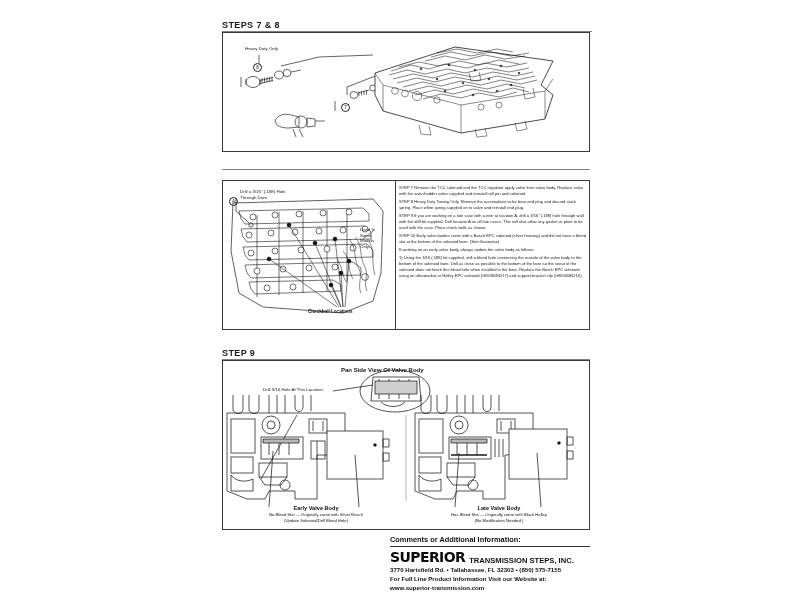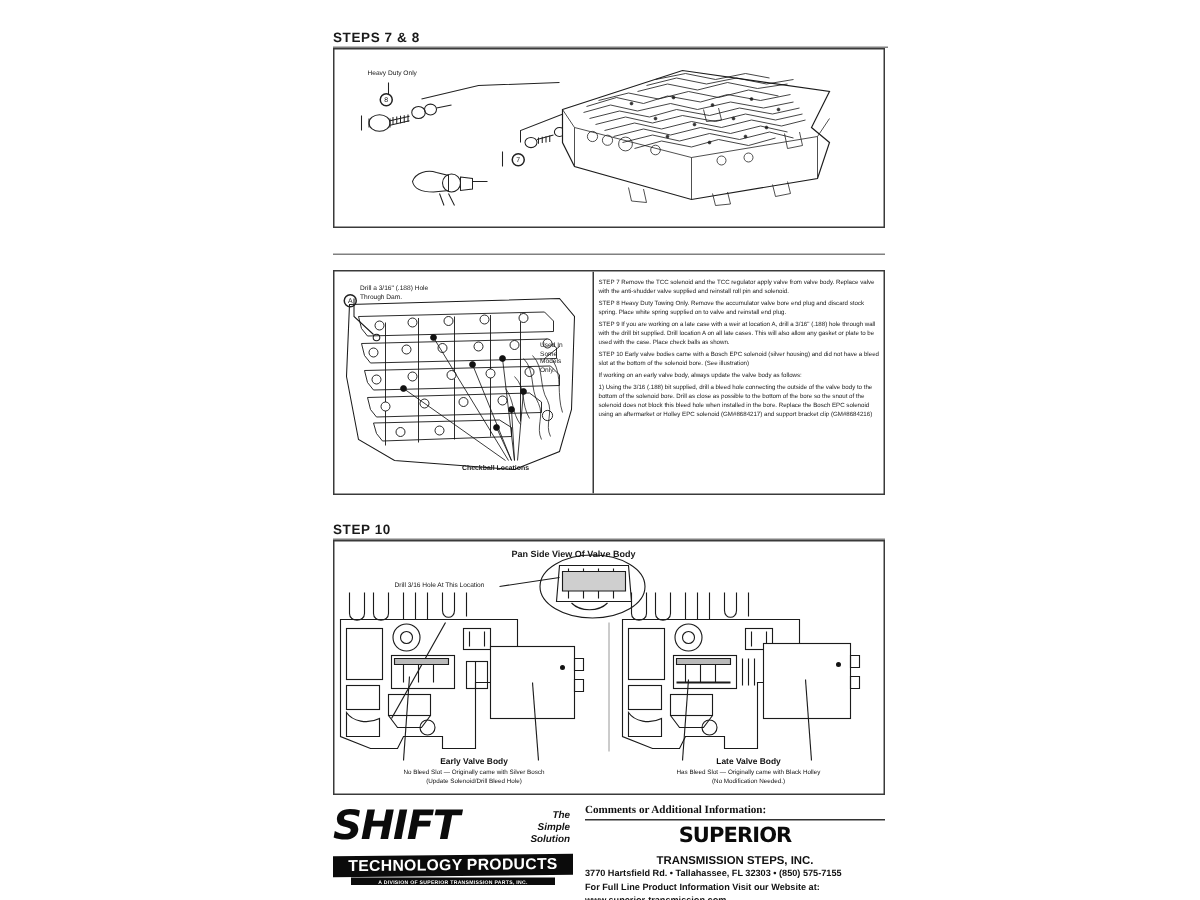--- a/index.html
+++ b/index.html
@@ -105,23 +105,23 @@
     font-size:10.5px; letter-spacing:0.2px; text-align:center;
     padding:1px 2px; margin-top:1px;
     transform: skewY(-0.6deg);
   }
   .divbar {
     background:#0b0b0b; color:#fff; font-size:3.4px; font-weight:bold;
     text-align:center; letter-spacing:.2px; margin: 1px 12px 0 12px; padding:0.5px 0;
   }
 
   .supbox { position:absolute; left:168px; top:0px; width:200px; }
-  .comments { font-size:7.4px; font-weight:bold; color:#111;font-family:Liberation Serif, serif; }
+  .comments { font-size:7.4px; font-weight:bold; color:#111; }
   .sup-rule { height:1px; background:#333; margin:1.5px 0 2px 0;}
-  .sup-line1 { display:flex; align-items:center; gap:4px;flex-direction:column;}
+  .sup-line1 { display:flex; align-items:flex-end; gap:4px;}
   .sup-name { font-family:"DejaVu Sans", sans-serif; font-weight:bold; font-size:14px; letter-spacing:-0.6px; color:#0b0b0b;}
   .sup-rest { font-size:7.6px; font-weight:bold; color:#111;}
   .sup-addr { font-size:6.1px; font-weight:bold; color:#111; line-height:1.32; margin-top:1px;}
 
   svg { display:block; }
 </style>
 </head>
 <body>
 
 <div id="sheet">
@@ -325,21 +325,21 @@
       <p>STEP 7 Remove the TCC solenoid and the TCC regulator apply valve from valve body.  Replace valve with the anti-shudder valve supplied and reinstall roll pin and solenoid.</p>
       <p>STEP 8 Heavy Duty Towing Only.  Remove the accumulator valve bore end plug and discard stock spring.  Place white spring supplied on to valve and reinstall end plug.</p>
       <p>STEP 9 If you are working on a late case with a weir at location A, drill a 3/16" (.188) hole through wall with the drill bit supplied.  Drill location A on all late cases.  This will also allow any gasket or plate to be used with the case.  Place check balls as shown.</p>
       <p>STEP 10 Early valve bodies came with a Bosch EPC solenoid (silver housing) and did not have a bleed slot at the bottom of the solenoid bore.  (See illustration)</p>
       <p>If working on an early valve body, always update the valve body as follows:</p>
       <p>1) Using the 3/16 (.188) bit supplied, drill a bleed hole connecting the outside of the valve body to the bottom of the solenoid bore.  Drill as close as possible to the bottom of the bore so the snout of the solenoid does not block this bleed hole when installed in the bore.  Replace the Bosch EPC solenoid using an aftermarket or Holley EPC solenoid (GM#8684217) and support bracket clip (GM#8684216)</p>
     </div>
   </div>
 
   <div style="position:absolute; top:328px; width:368px;">
-    <div class="section-title">STEP 10</div>
+    <div class="section-title">STEP 9</div>
     <div class="hrule"></div>
   </div>
 
   <div class="panel" id="p10">
 
     <div class="lbl lbl-b" style="left:118px; top:6px; font-size:6px;">Pan Side View Of Valve Body</div>
 
     <div class="lbl" style="left:40px; top:26px;">Drill 3/16 Hole At This Location</div>
 
     <svg width="366" height="168" viewBox="0 0 366 168">
@@ -439,32 +439,20 @@
 
     <div class="vbcap" style="left:190px; top:144px; width:172px;">
       <div class="t">Late Valve Body</div>
       <div class="s">Has Bleed Slot  —  Originally came with Black Holley</div>
       <div class="s">(No Modification Needed.)</div>
     </div>
   </div>
 
   <div id="footer">
 
-    <div class="shiftbox">
-      <div style="position:relative; height:30px;">
-        <div class="shift-word">SHIFT</div>
-        <div class="simple">
-          <div>The</div>
-          <div>Simple</div>
-          <div>Solution</div>
-        </div>
-      </div>
-      <div class="techbar">TECHNOLOGY PRODUCTS</div>
-      <div class="divbar">A DIVISION OF SUPERIOR TRANSMISSION PARTS, INC.</div>
-    </div>
 
     <div class="supbox">
       <div class="comments">Comments or Additional Information:</div>
       <div class="sup-rule"></div>
       <div class="sup-line1">
         <span class="sup-name">SUPERIOR</span>
         <span class="sup-rest">TRANSMISSION STEPS, INC.</span>
       </div>
       <div class="sup-addr">3770 Hartsfield Rd.  •  Tallahassee, FL 32303  •  (850) 575-7155</div>
       <div class="sup-addr bigger">For Full Line Product Information Visit our Website at:</div>

